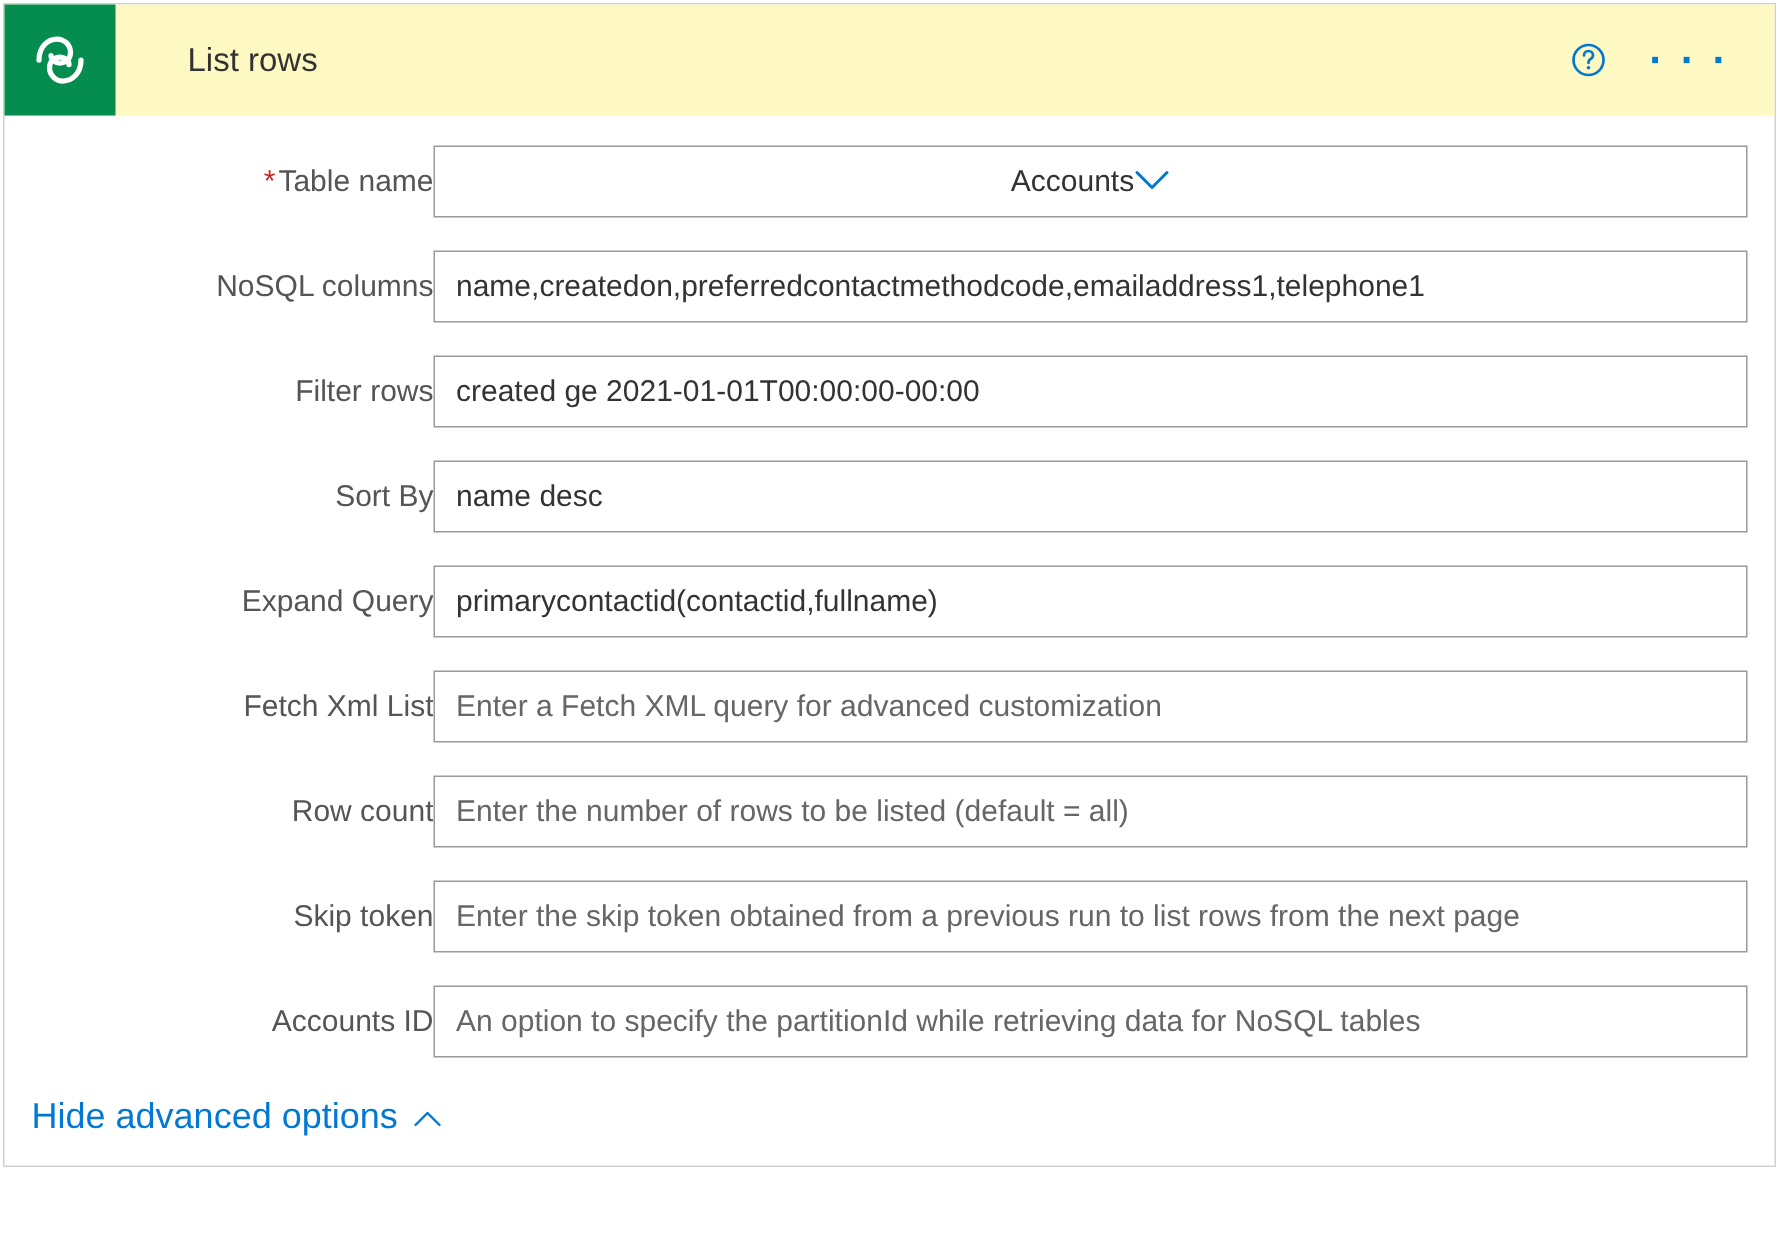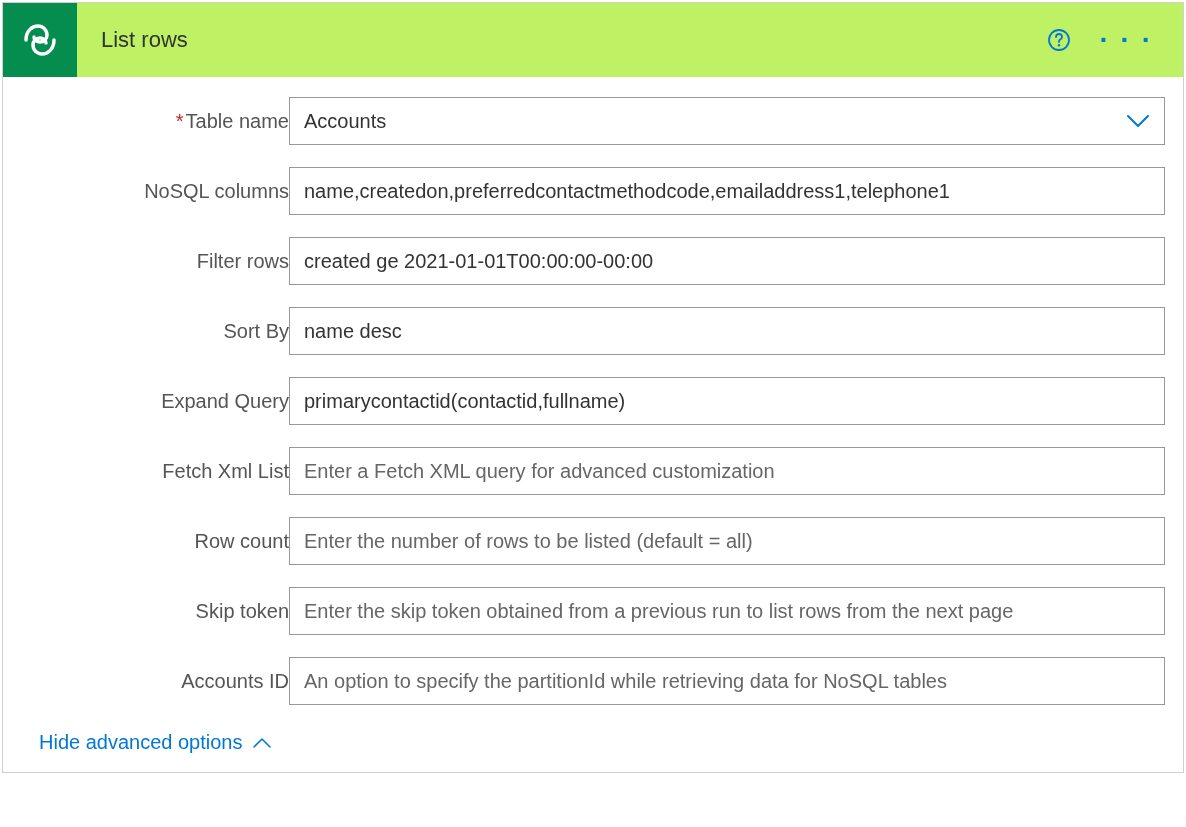--- a/index.html
+++ b/index.html
@@ -14,23 +14,24 @@
       width: 1186px;
       height: 827px;
     }
     .card {
       border: 1px solid #d0d0d0;
       background: #ffffff;
     }
     .card-header {
       display: flex;
       align-items: center;
-      background: #bef264;
+      background: #fef9c3;
       height: 74px;
       position: relative;
+      gap: 24px;
     }
     .header-icon {
       width: 74px;
       height: 74px;
       background: #048d4e;
       display: flex;
       align-items: center;
       justify-content: center;
       flex-shrink: 0;
     }
@@ -96,38 +97,37 @@
       font-family: inherit;
       background: #ffffff;
       outline: none;
     }
     .text-input::placeholder {
       color: #666666;
     }
     .dropdown {
       display: flex;
       align-items: center;
-      justify-content: space-between;
+      justify-content: center;
       cursor: pointer;
     }
     .dropdown-value {
       color: #333333;
     }
     .chevron-down {
       color: #0078d4;
     }
     .advanced-toggle {
       display: inline-flex;
       align-items: center;
       gap: 10px;
       color: #0078d4;
-      font-size: 20px;
+      font-size: 24px;
       cursor: pointer;
       margin-top: 4px;
-      margin-left: 18px;
     }
     .chevron-up {
       color: #0078d4;
     }
   </style>
 </head>
 <body>
 
 <div class="card">
   <div class="card-header">

